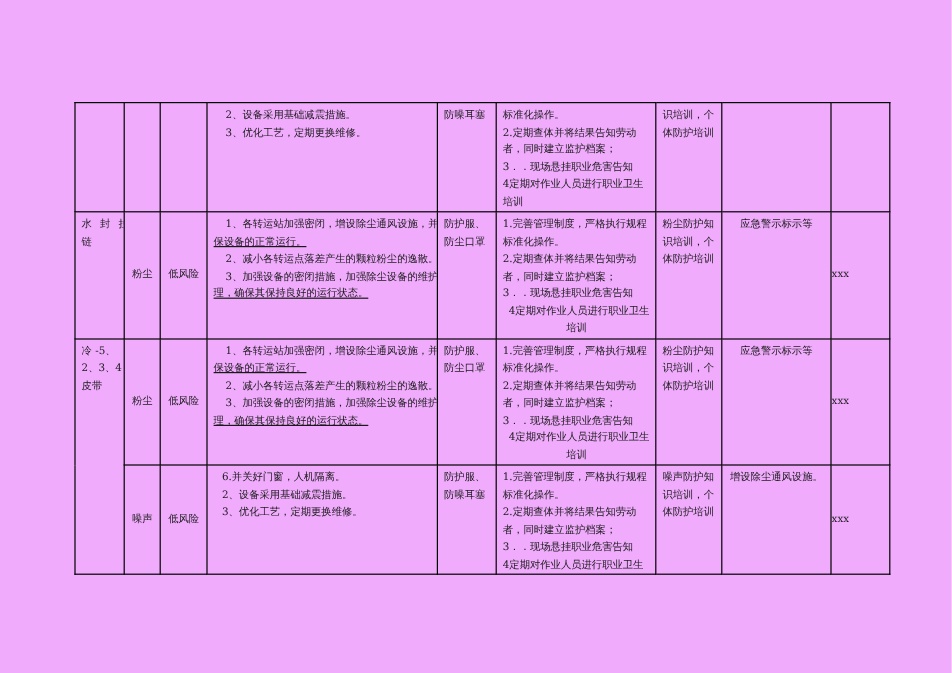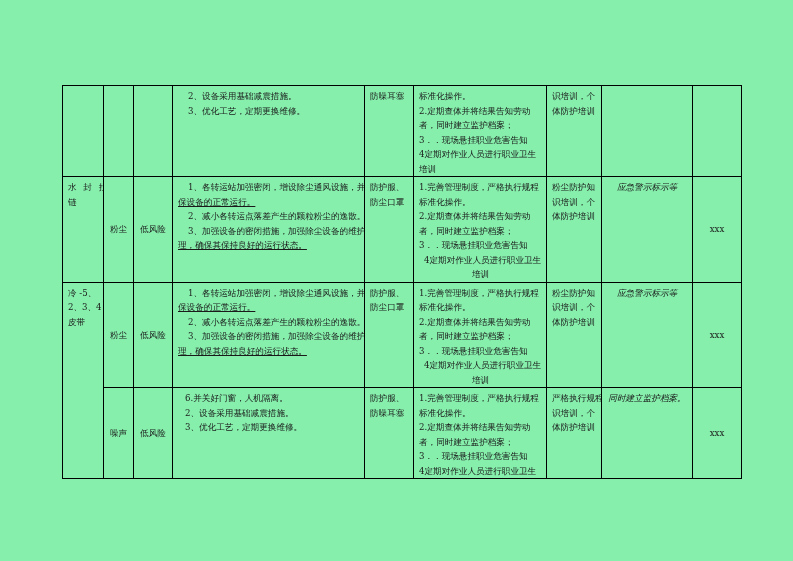--- a/index.html
+++ b/index.html
@@ -12,21 +12,21 @@
       height: 561px;
       position: relative;
       overflow: hidden;
       font-family: "DejaVu Serif", "Liberation Serif", serif;
       color: #1a1a1a;
     }
     .page {
       position: absolute;
       left: 0; top: 0;
       width: 793px; height: 561px;
-      background: #86efac;
+      background: #f0abfc;
     }
     table.risk {
       position: absolute;
       left: 62px;
       top: 85px;
       border-collapse: collapse;
       table-layout: fixed;
       width: 679px;
     }
     table.risk td {
@@ -40,27 +40,27 @@
     .cell-inner {
       padding: 3px 4px 0 5px;
     }
     .hazard-cell, .level-cell {
       vertical-align: middle !important;
       text-align: center;
       margin-left: 20px;
     }
     .note-cell {
       vertical-align: middle !important;
-      text-align: center;
+      text-align: left;
     }
     .line { display: block; white-space: nowrap; }
     .measures .line { padding-left: 10px; }
     .measures .line.cont { padding-left: 0; text-decoration: underline; }
     .center-line { text-align: center; }
-    .emergency .cell-inner { text-align: center; padding-left: 0; padding-right: 0; font-style: italic; }
+    .emergency .cell-inner { text-align: center; padding-left: 0; padding-right: 0; }
     .loc-text { letter-spacing: 2px; }
   </style>
 </head>
 <body>
 
 <div class="page">
   <table class="risk">
     <colgroup>
       <col style="width:41px">
       <col style="width:30px">
@@ -231,27 +231,27 @@
           <span class="line">1.完善管理制度，严格执行规程</span>
           <span class="line">标准化操作。</span>
           <span class="line">2.定期查体并将结果告知劳动</span>
           <span class="line">者，同时建立监护档案；</span>
           <span class="line">3．．现场悬挂职业危害告知</span>
           <span class="line">4定期对作业人员进行职业卫生</span>
         </div>
       </td>
       <td>
         <div class="cell-inner">
-          <span class="line">严格执行规程</span>
+          <span class="line">噪声防护知</span>
           <span class="line">识培训，个</span>
           <span class="line">体防护培训</span>
         </div>
       </td>
       <td class="emergency">
         <div class="cell-inner">
-          <span class="line">同时建立监护档案。</span>
+          <span class="line">增设除尘通风设施。</span>
         </div>
       </td>
       <td class="note-cell">xxx</td>
     </tr>
   </tbody>
     </table>
 </div>
 
 </body></html>

